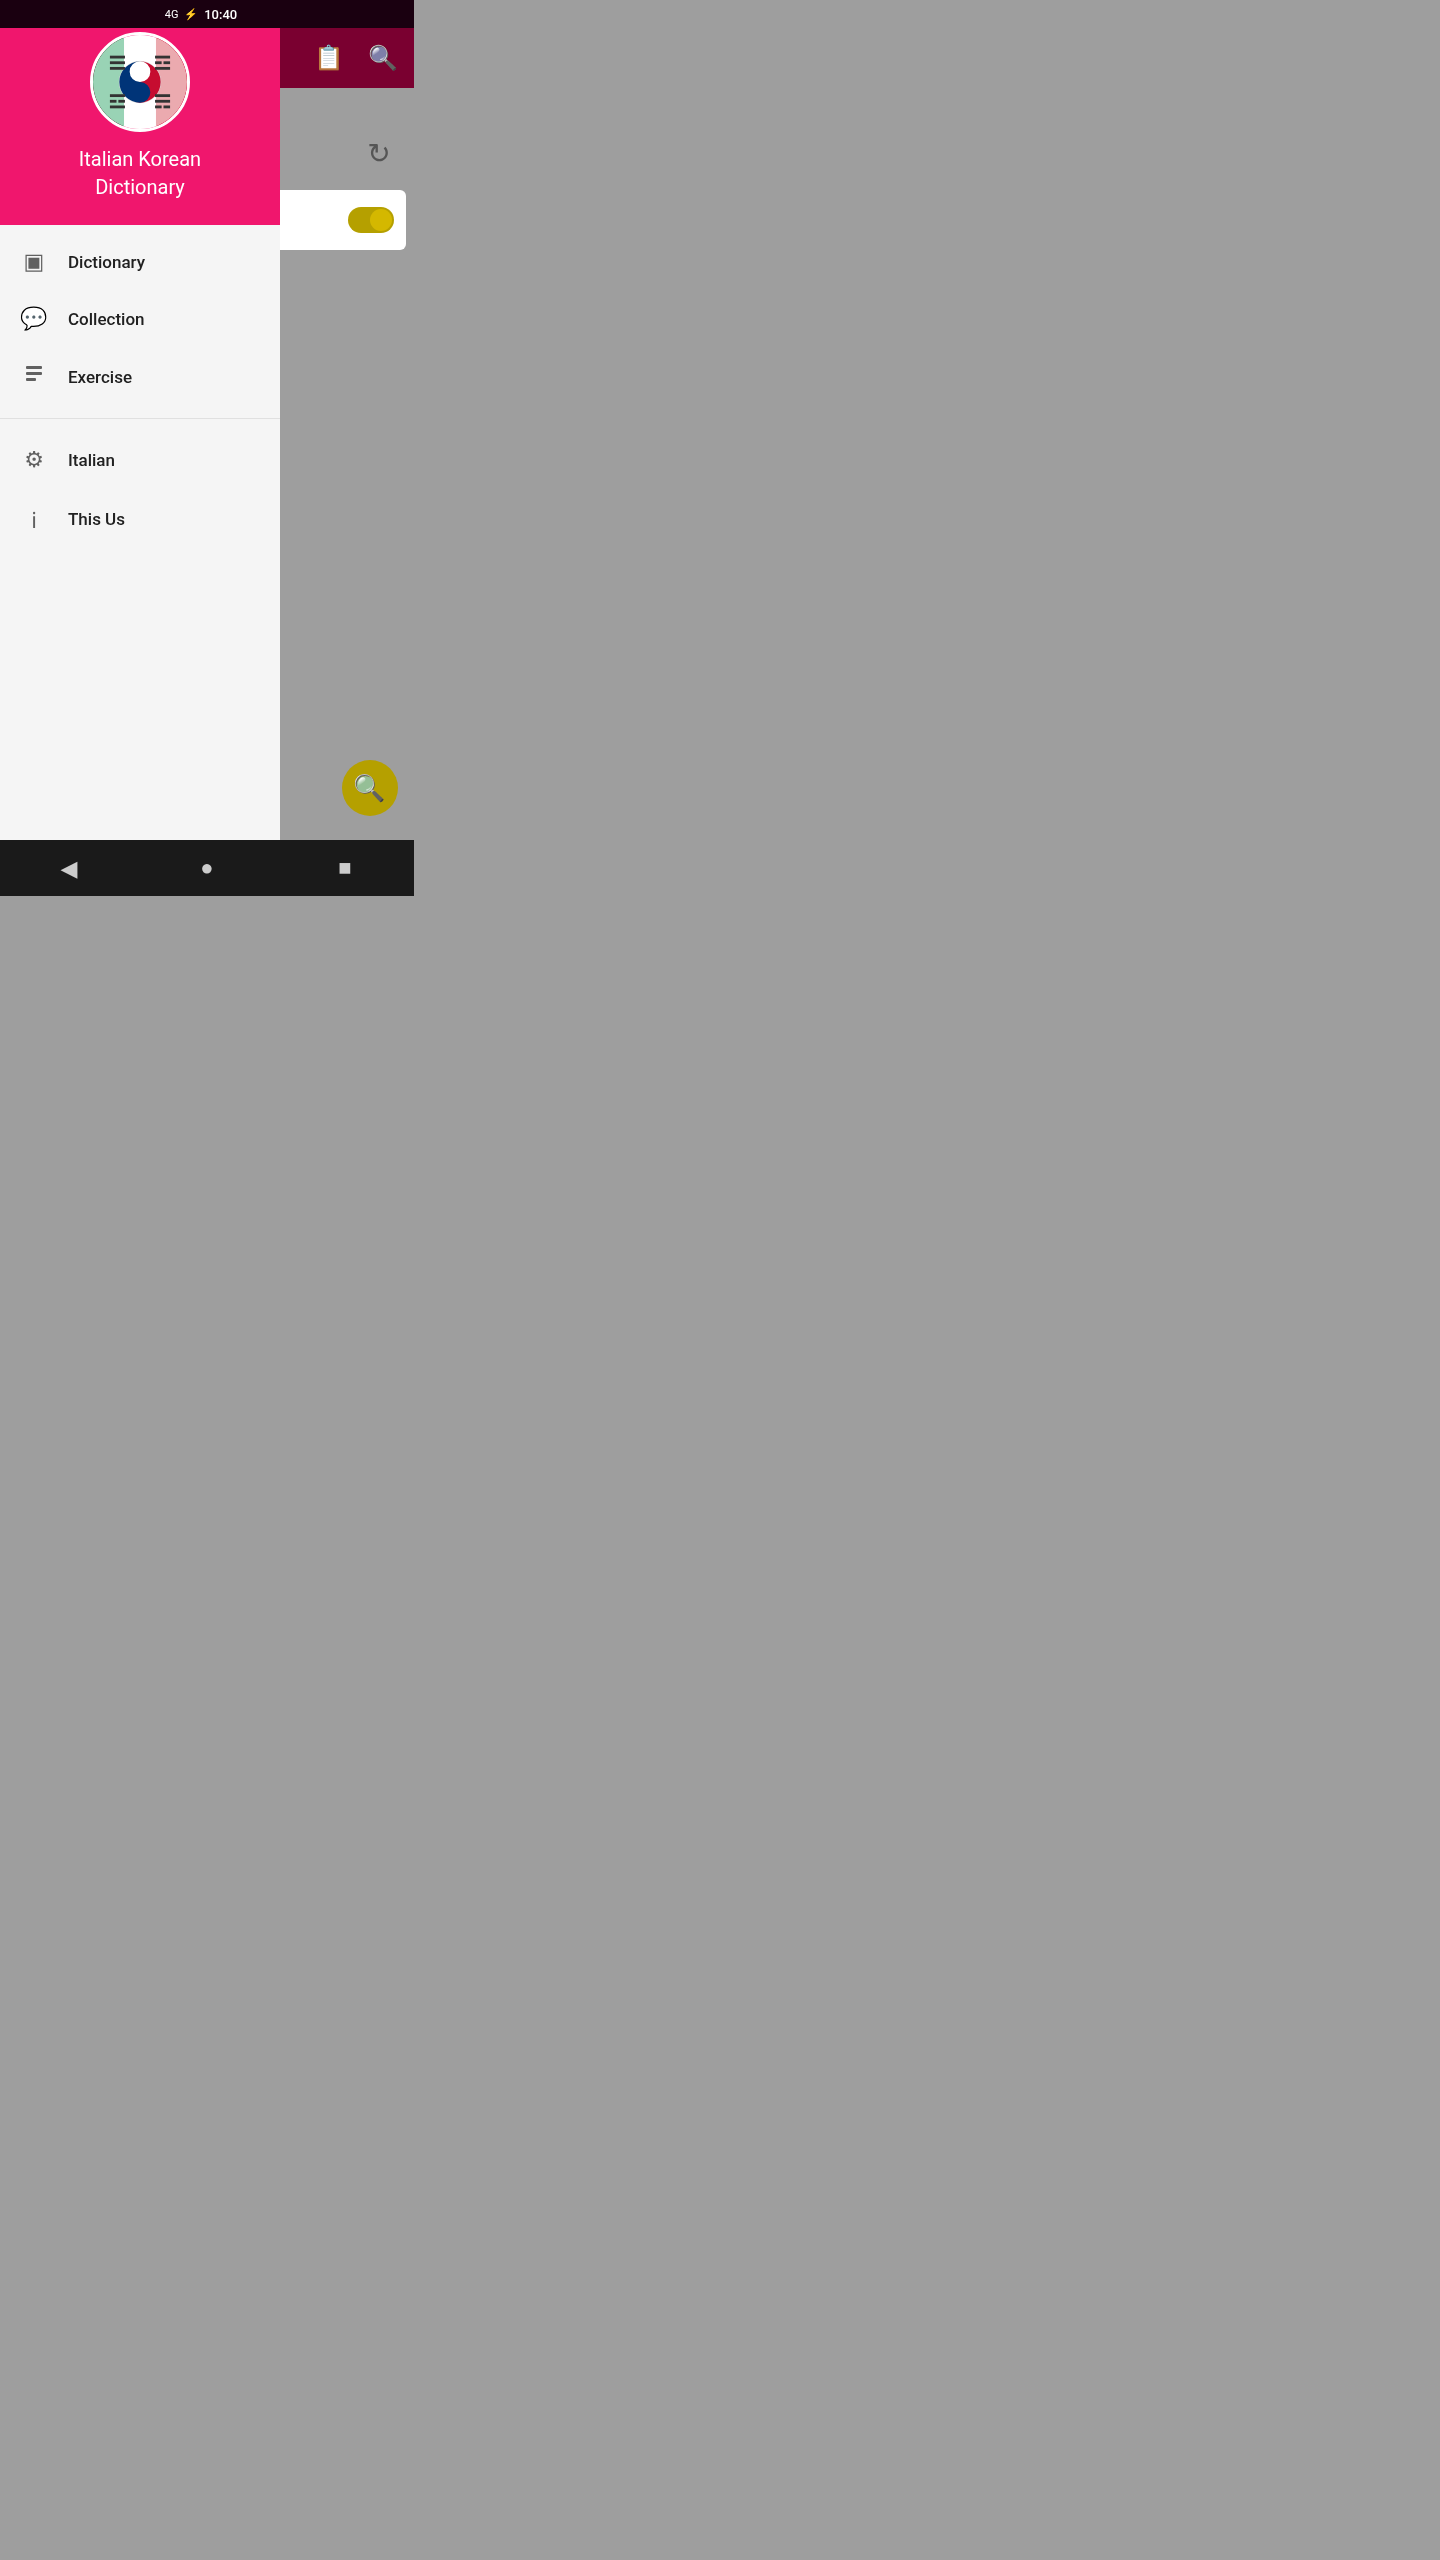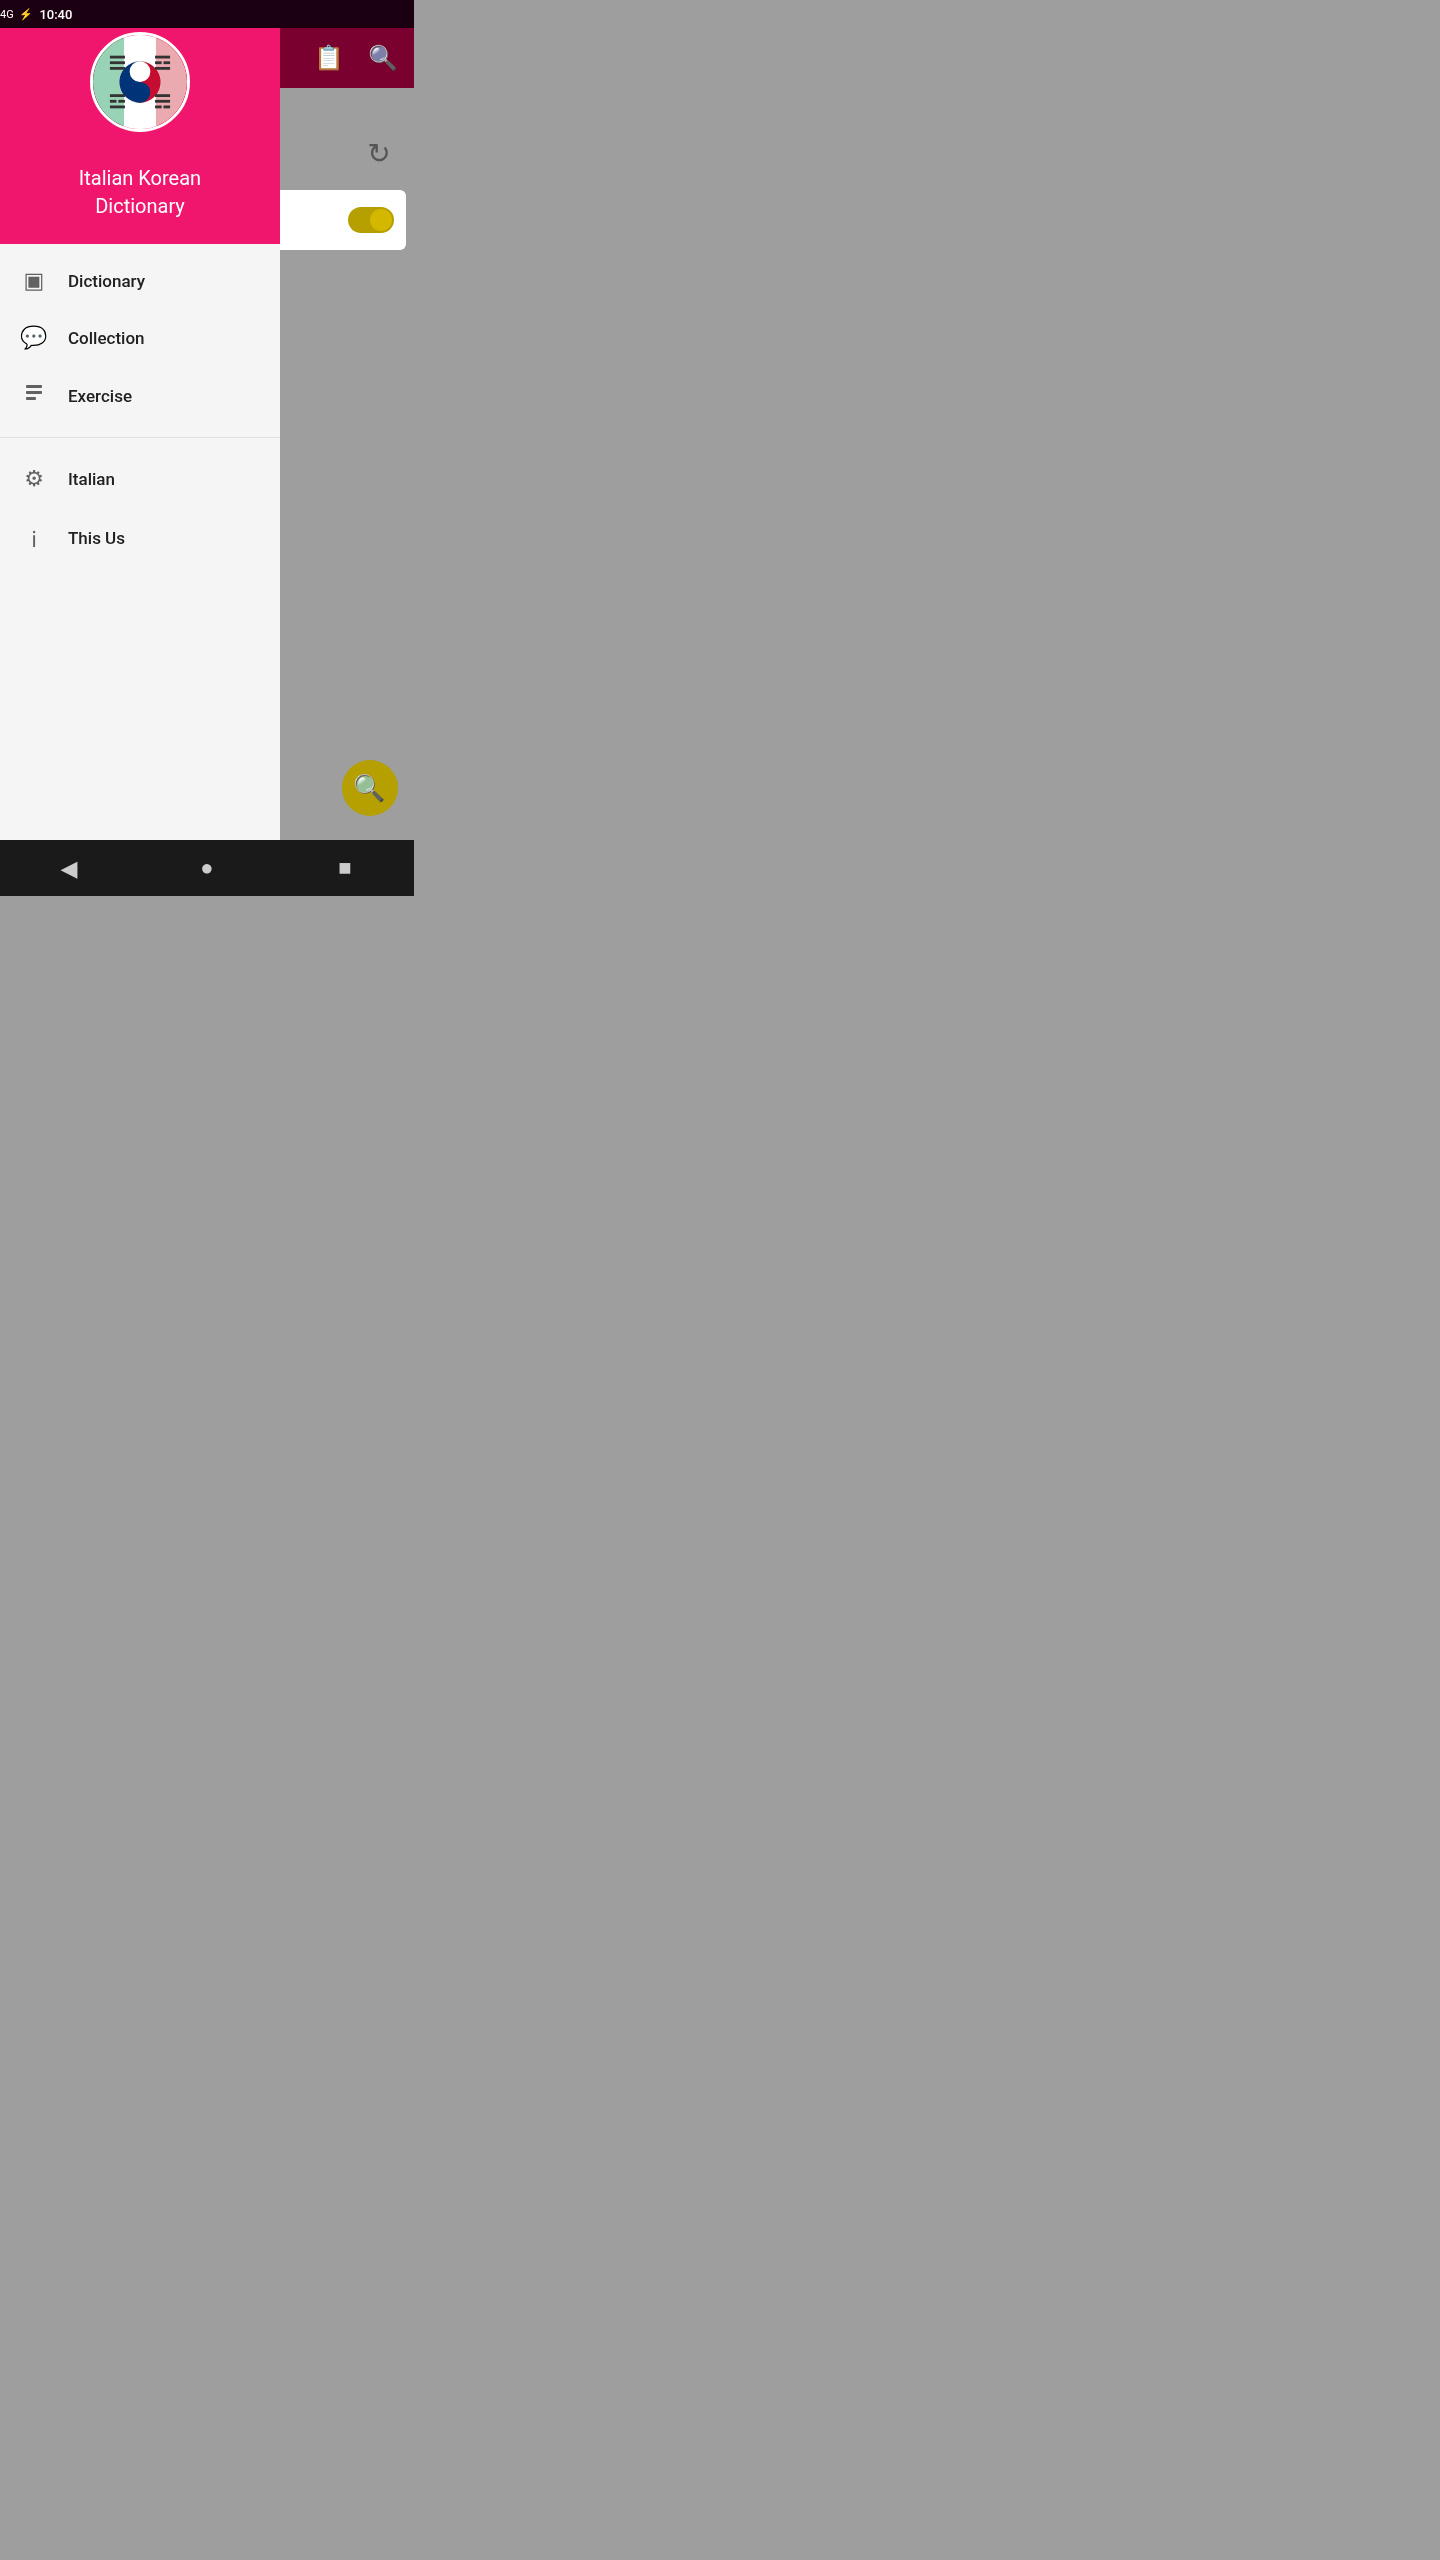--- a/index.html
+++ b/index.html
@@ -16,21 +16,21 @@
     
     .status-bar {
       position: absolute;
       top: 0;
       right: 0;
       width: 414px;
       height: 28px;
       background: #1a0010;
       display: flex;
       align-items: center;
-      justify-content: flex-start;
+      justify-content: center;
       padding-right: 12px;
       gap: 6px;
       z-index: 100;
     }
 
     .status-bar-text {
       color: #ffffff;
       font-size: 13px;
       font-weight: 500;
     }
@@ -153,21 +153,21 @@
       flex-direction: column;
     }
 
     
     .drawer-header {
       background: #f0166d;
       padding: 32px 20px 24px;
       display: flex;
       flex-direction: column;
       align-items: center;
-      gap: 32px;
+      gap: 13px;
       min-height: 200px;
       justify-content: center;
     }
 
     .flag-circle {
       width: 100px;
       height: 100px;
       border-radius: 50%;
       overflow: hidden;
       border: 3px solid white;

